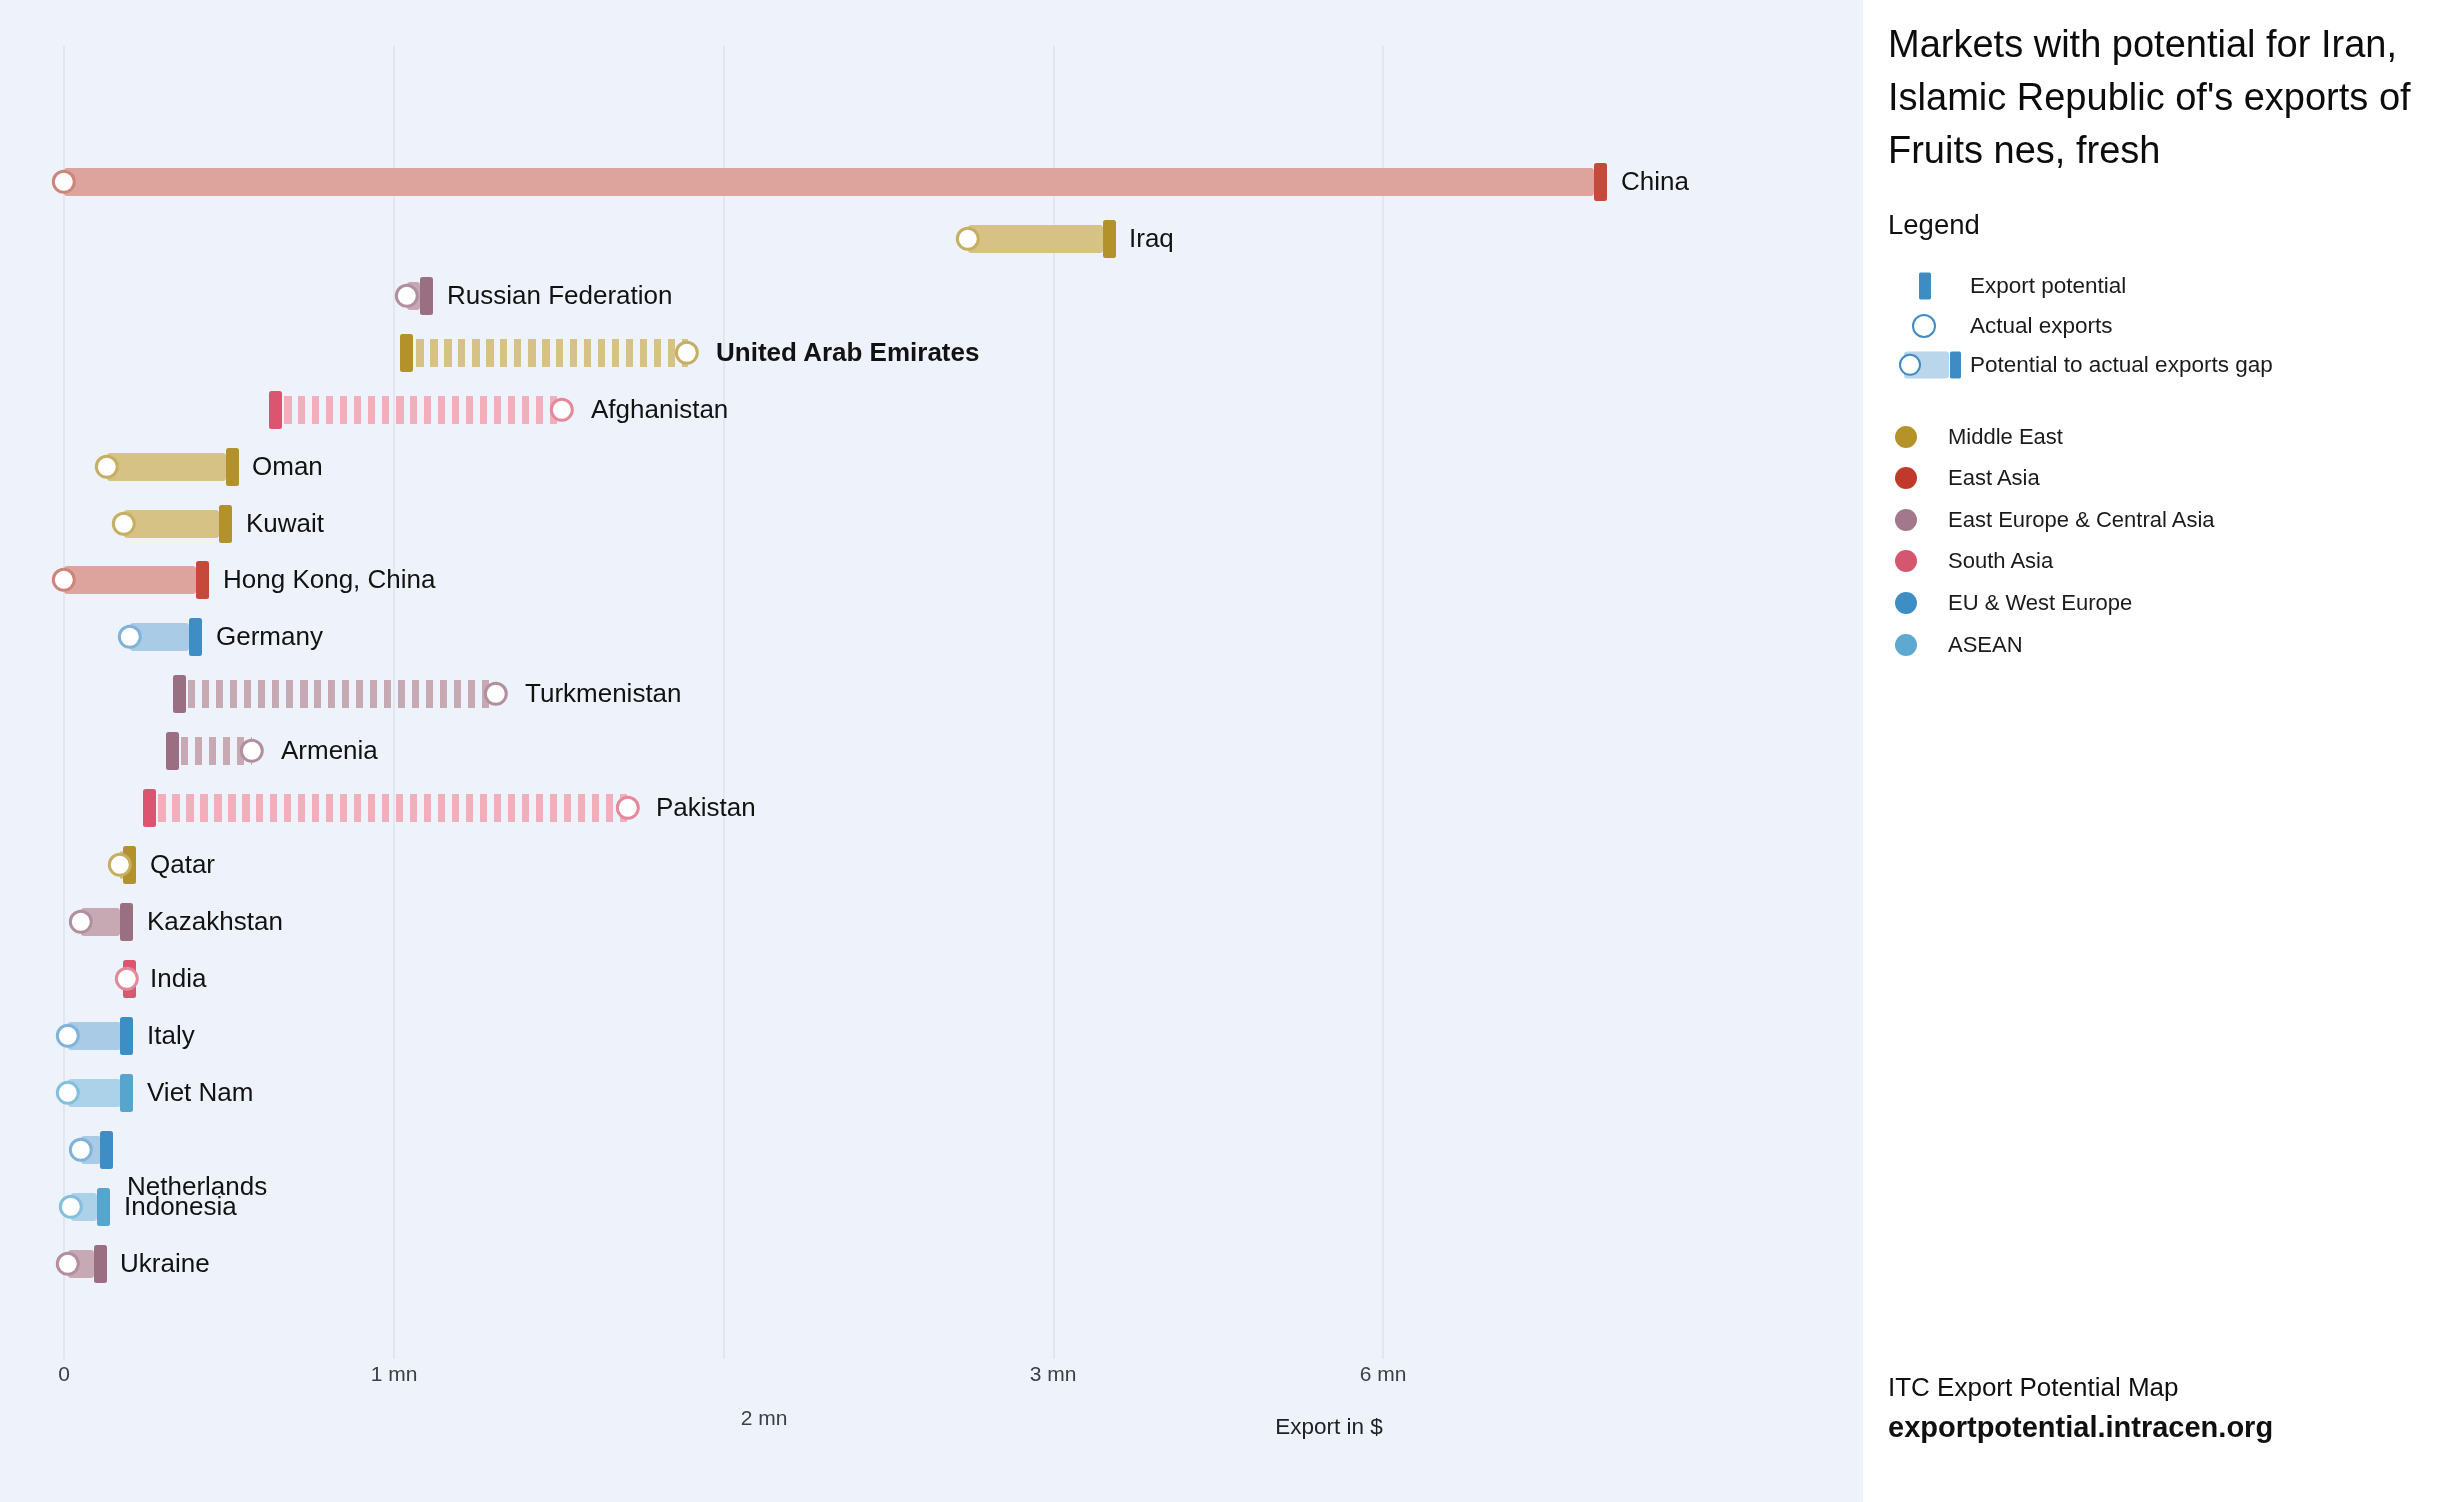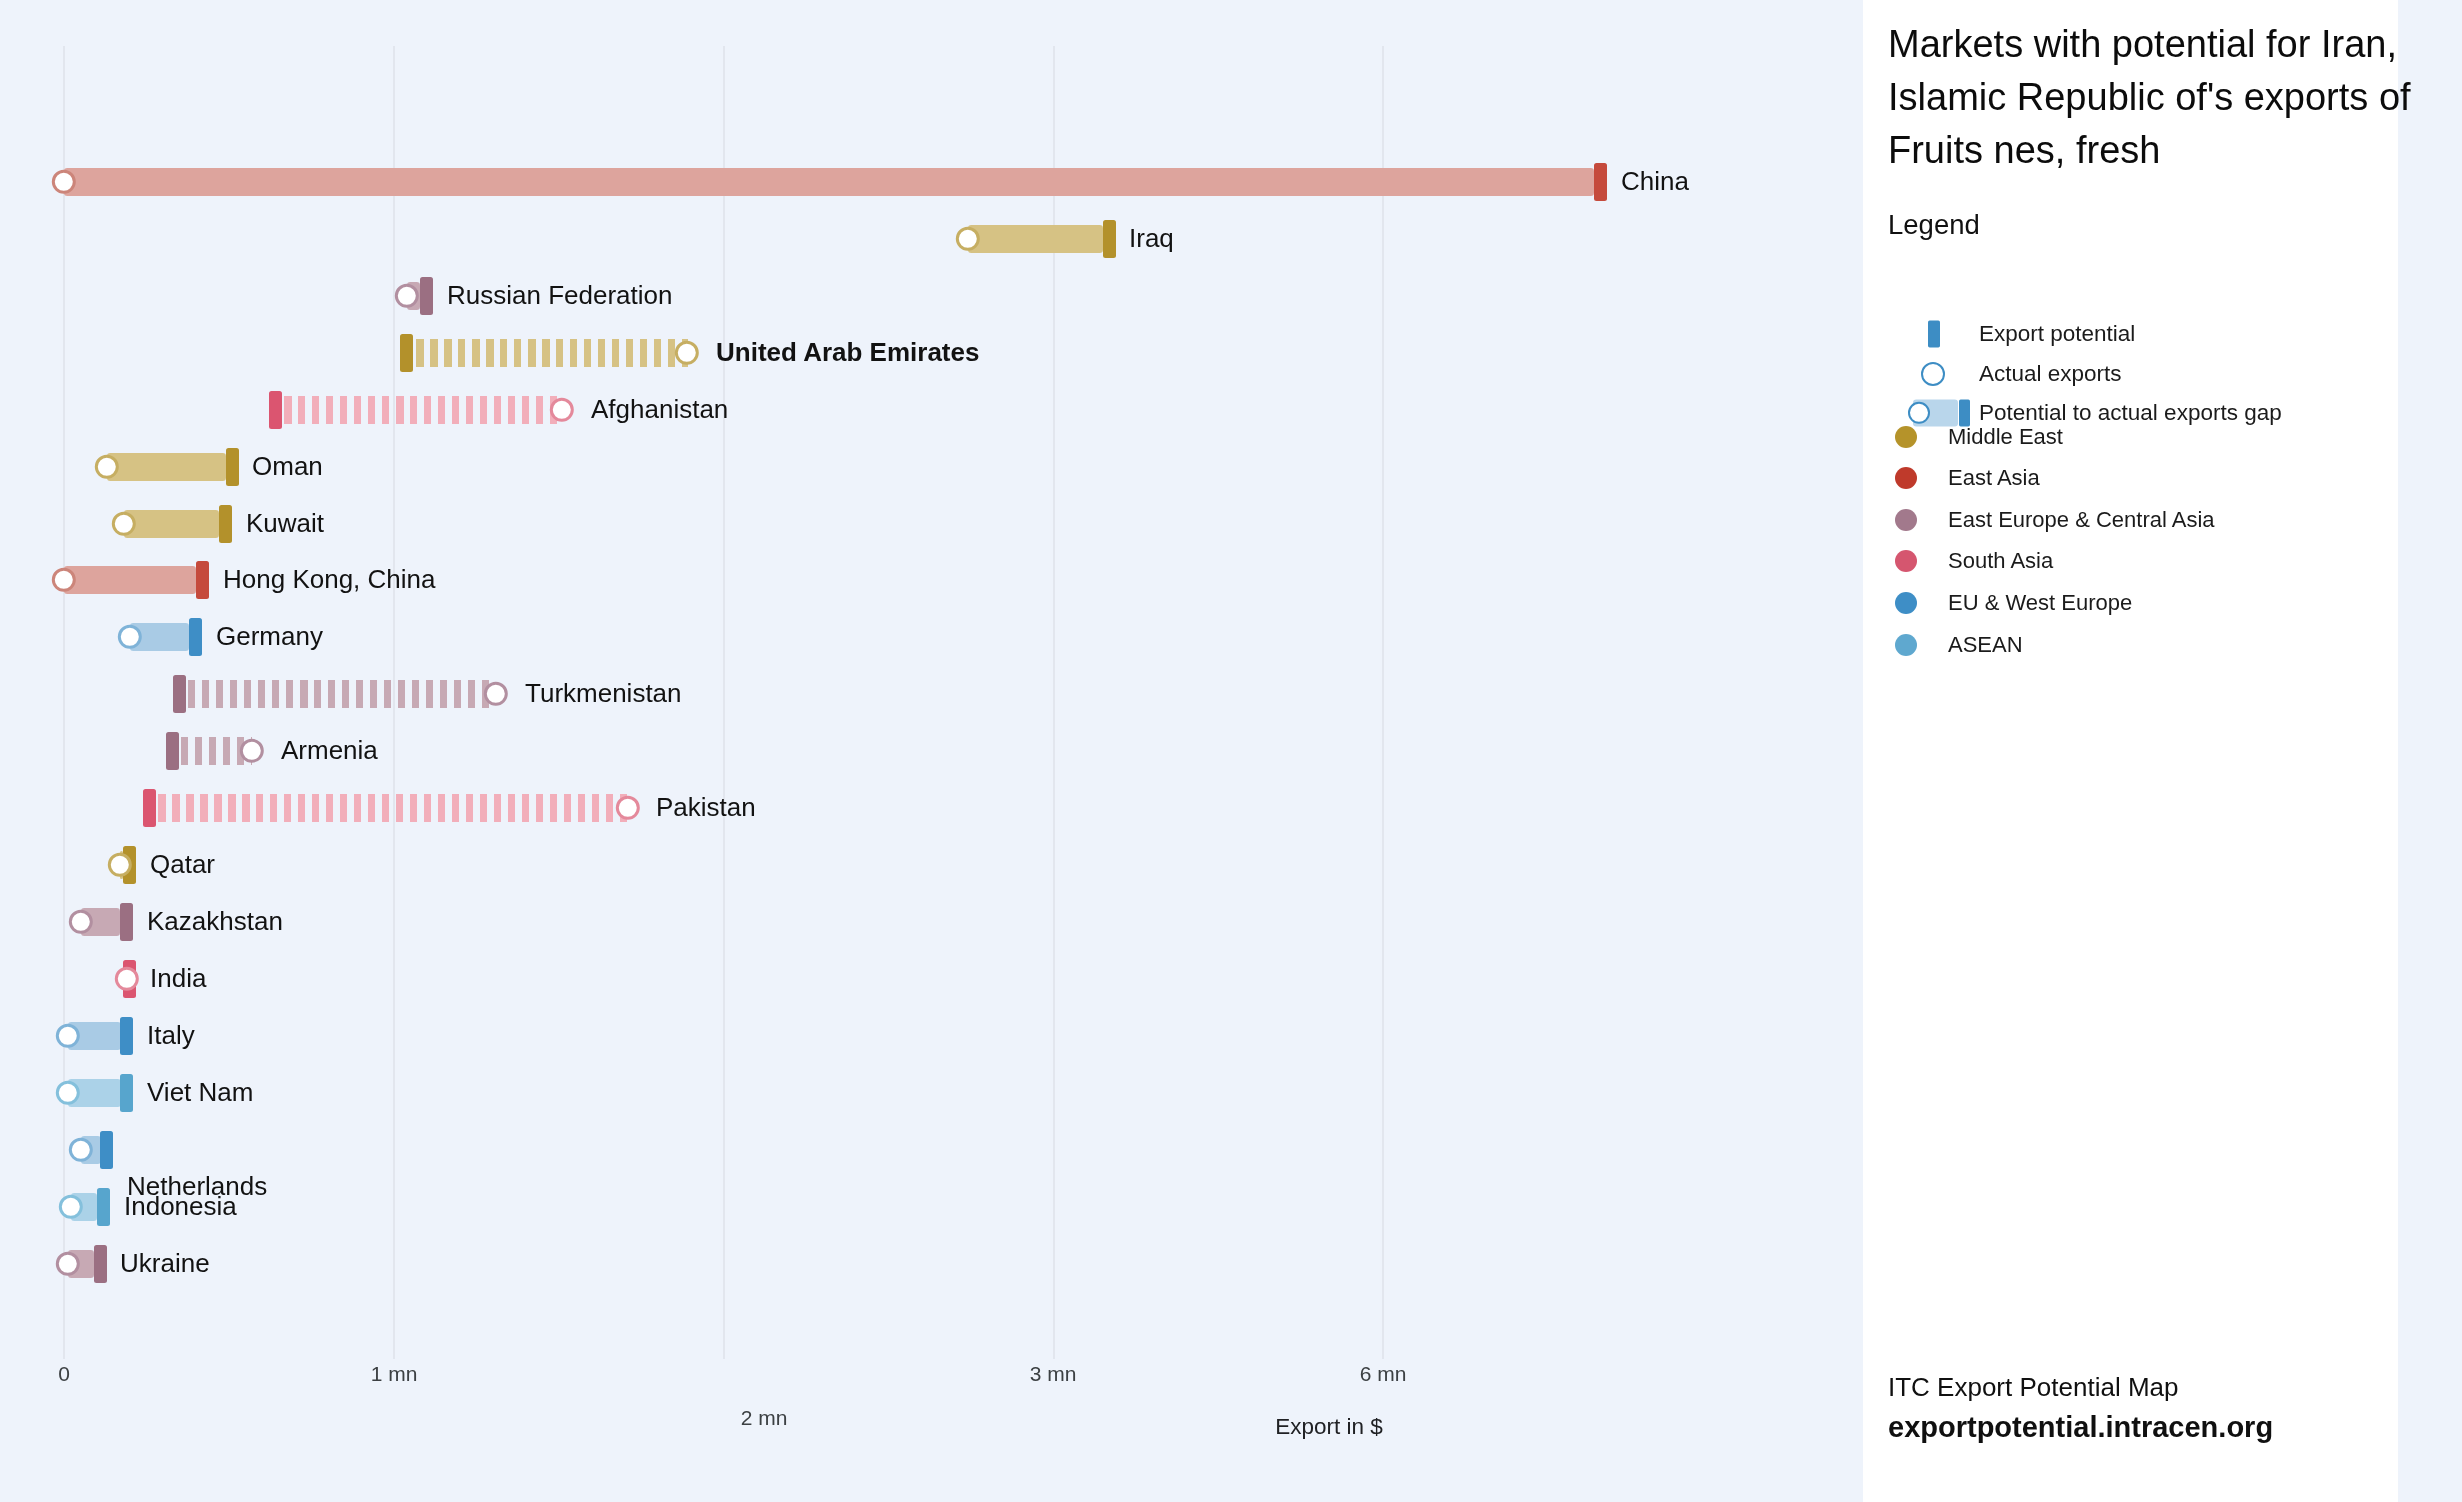--- a/index.html
+++ b/index.html
@@ -12,24 +12,24 @@
   
   .plot{position:absolute;left:0;top:0;width:1863px;height:1502px;}
   .gridline{position:absolute;top:46px;height:1313px;width:1.7px;background:#e2e6ee;}
   .axis-tick{position:absolute;top:1362px;transform:translateX(-50%);font-size:21px;color:#3c4043;white-space:nowrap;}
   .axis-title{position:absolute;top:1414px;left:1329px;transform:translateX(-50%);font-size:22.5px;color:#202124;white-space:nowrap;text-align:right;}
   .bar-light{position:absolute;height:28px;transform:translateY(-50%);border-radius:3.3px;}
   .bar-cap{position:absolute;width:13.4px;height:38px;transform:translateY(-50%);border-radius:2.5px;}
   .actual-dot{position:absolute;width:18.4px;height:18.4px;border-radius:50%;background:#fff;border:3.3px solid #999;transform:translate(-50%,-50%);}
   .bar-label{position:absolute;transform:translateY(-52%);font-size:26px;color:#121212;white-space:nowrap;}
   
-  .panel{position:absolute;left:1863px;top:0;width:535px;height:1502px;background:#ffffff;}
+  .panel{position:absolute;left:1863px;top:0;width:599px;height:1502px;background:#ffffff;}
   .panel-title{position:absolute;left:25px;top:18.4px;width:564px;font-size:38px;line-height:53px;color:#0c0c0c;letter-spacing:0;}
   .legend-heading{position:absolute;left:25px;top:209px;font-size:27.5px;color:#111;}
-  .legend-item{position:absolute;left:43px;height:40px;width:551px;margin-top:48px;}
+  .legend-item{position:absolute;left:34px;height:40px;width:551px;}
   .legend-item .marker-zone{position:absolute;left:0;top:0;width:55px;height:40px;}
   .legend-item .li-label{position:absolute;left:73px;top:50%;transform:translateY(-50%);font-size:22.5px;color:#1b1b1b;white-space:nowrap;}
   .lm-rect{position:absolute;left:22px;top:50%;transform:translateY(-50%);width:11.7px;height:27px;background:#3d8dc4;border-radius:1.7px;}
   .lm-circle{position:absolute;left:15px;top:50%;transform:translateY(-50%);width:20px;height:20px;border:2.5px solid #3d8dc4;border-radius:50%;background:#fff;}
   .lm-gapbar{position:absolute;left:6.7px;top:50%;transform:translateY(-50%);width:45px;height:27px;background:#b9d6eb;border-radius:3.3px;}
   .lm-gapcap{position:absolute;left:53px;top:50%;transform:translateY(-50%);width:11px;height:27px;background:#3d8dc4;border-radius:1.7px;}
   .lm-gapcircle{position:absolute;left:1.7px;top:50%;transform:translateY(-50%);width:18.4px;height:18.4px;border:2.5px solid #3d8dc4;border-radius:50%;background:#fff;}
   .region-item{position:absolute;left:25px;height:42px;width:551px;}
   .region-dot{position:absolute;left:6.7px;top:50%;transform:translateY(-50%);width:22px;height:22px;border-radius:50%;}
   .region-label{position:absolute;left:60px;top:50%;transform:translateY(-50%);font-size:22px;color:#1b1b1b;white-space:nowrap;}

